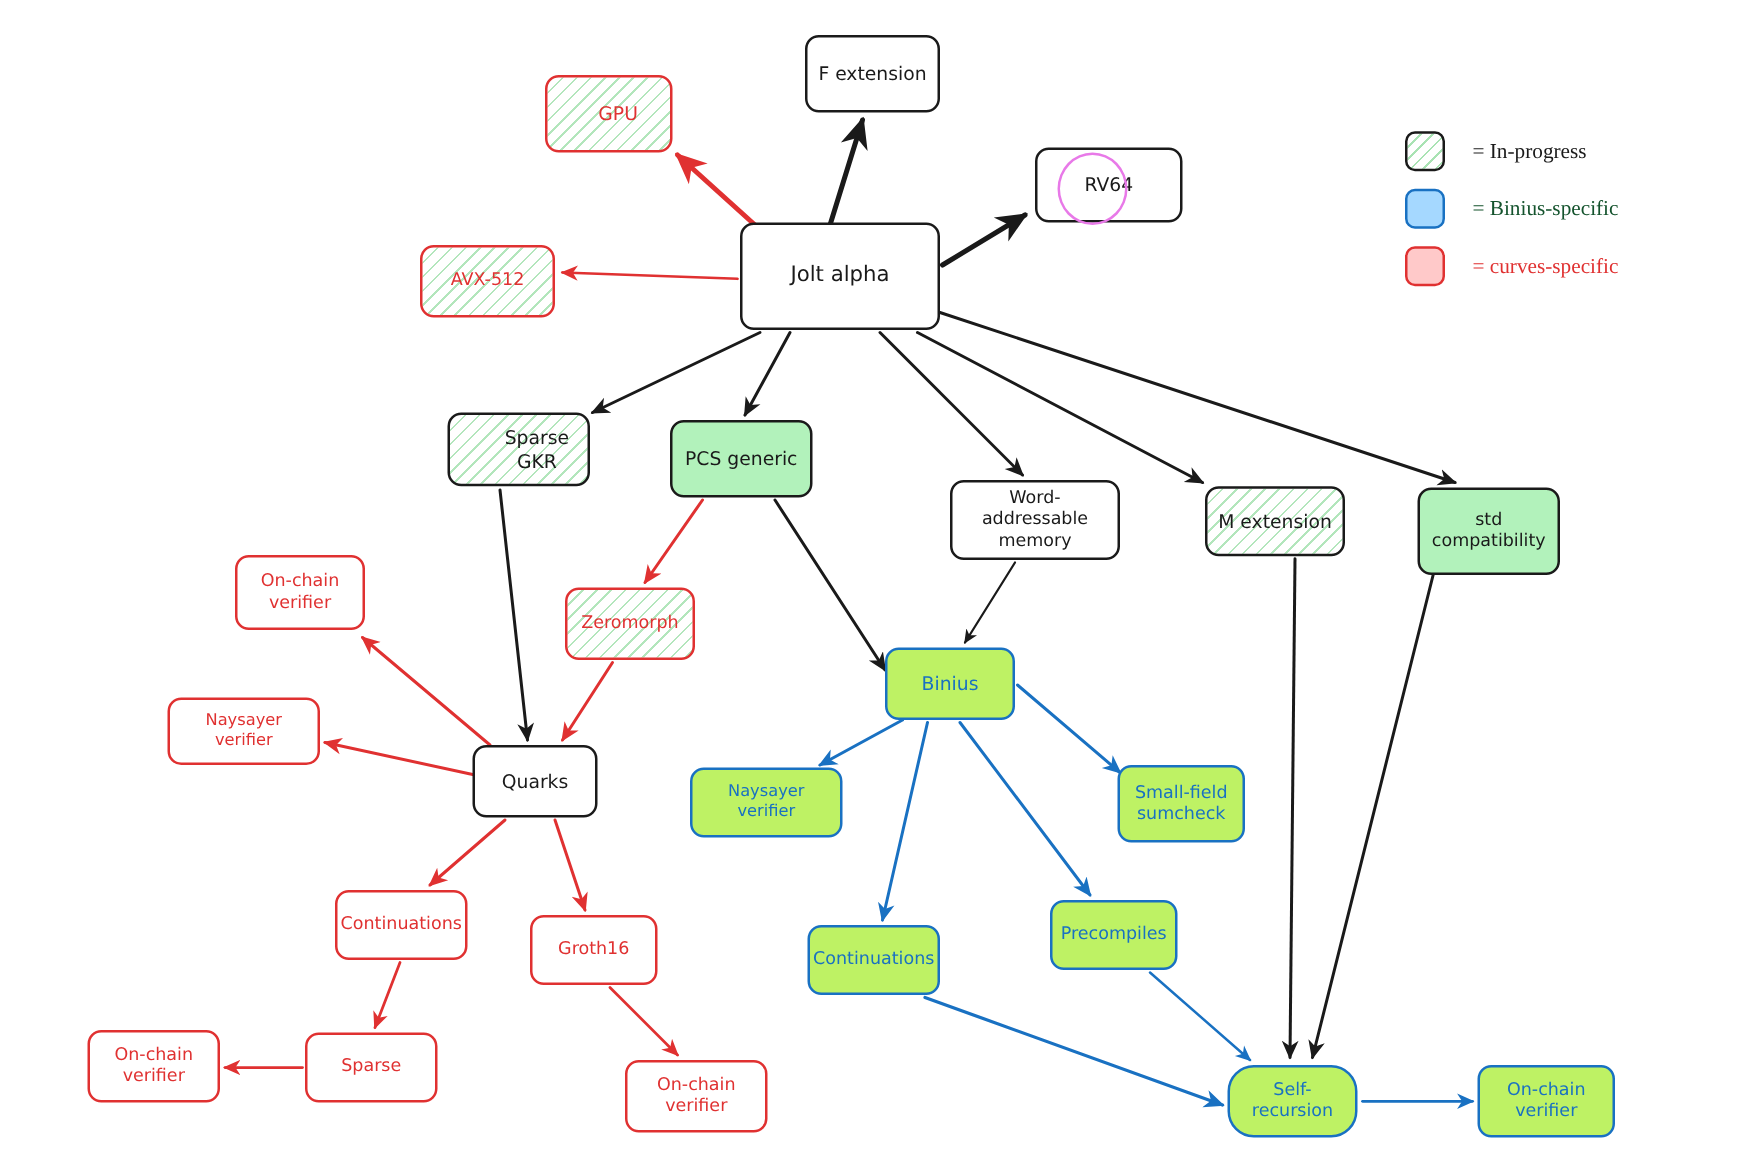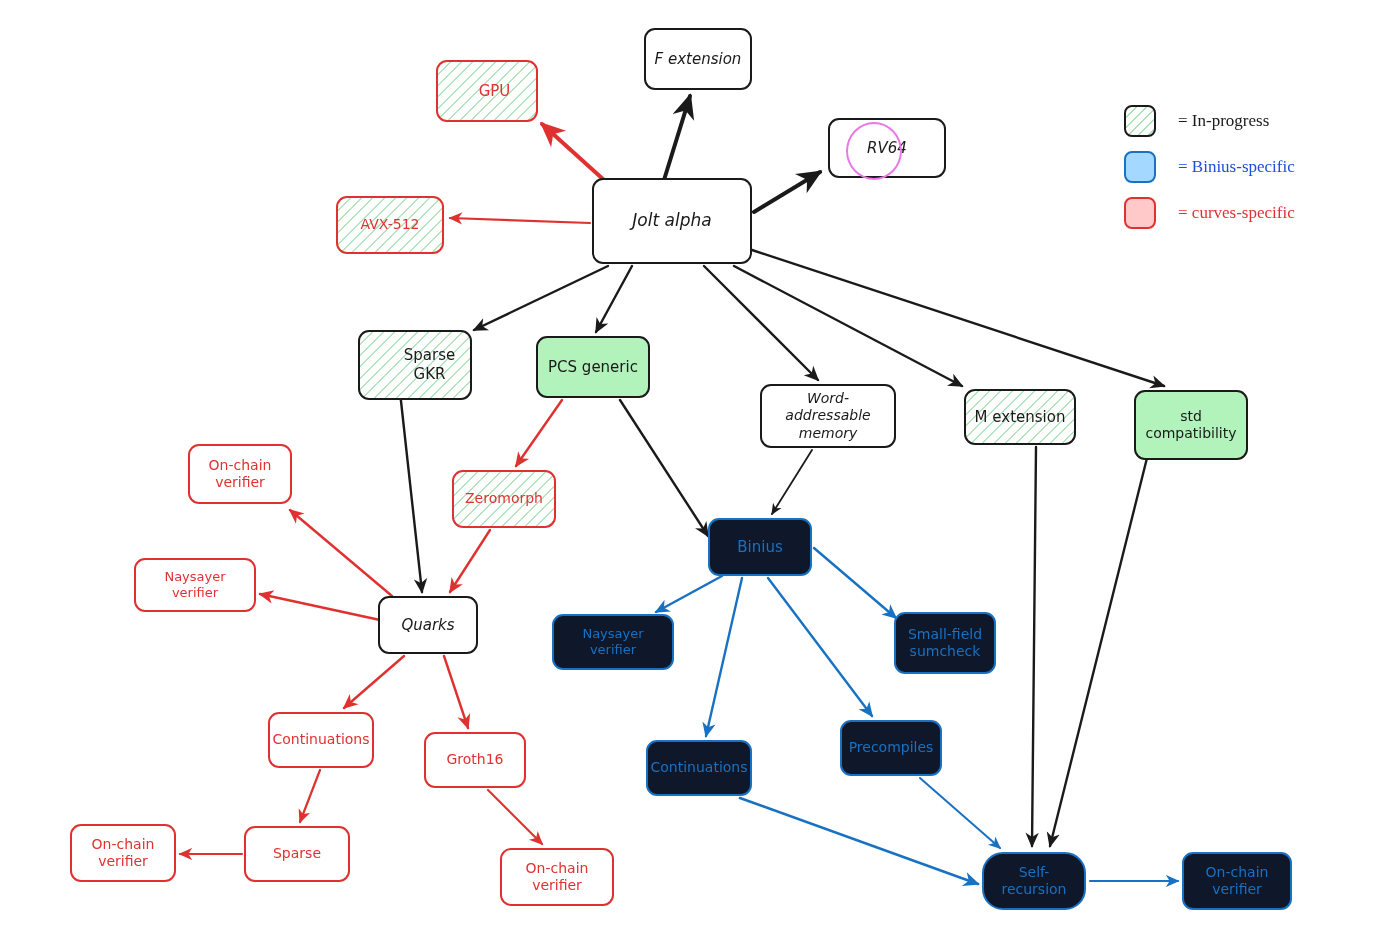--- a/index.html
+++ b/index.html
@@ -33,21 +33,20 @@
     z-index: 5;
     font-family: "DejaVu Sans", sans-serif;
   }
   .node-label { white-space: pre-line; display: block; }
 
   
   .v-plain {
     border: 2.6px solid #1a1a1a;
     background: #ffffff;
     color: #1a1a1a;
-    font-style: italic;
   }
   .v-hatch-black {
     border: 2.6px solid #1a1a1a;
     color: #1a1a1a;
     background-color: #ffffff;
     background-image: repeating-linear-gradient(135deg,
         rgba(64,192,87,0.40) 0px, rgba(64,192,87,0.40) 1.4px,
         rgba(255,255,255,0) 1.4px, rgba(255,255,255,0) 8px);
   }
   .v-done {
@@ -63,21 +62,21 @@
         rgba(64,192,87,0.40) 0px, rgba(64,192,87,0.40) 1.4px,
         rgba(255,255,255,0) 1.4px, rgba(255,255,255,0) 8px);
   }
   .v-red {
     border: 2.4px solid #e03131;
     background: #ffffff;
     color: #e03131;
   }
   .v-blue {
     border: 2.4px solid #1971c2;
-    background: #0f172a;
+    background: #bef264;
     color: #1971c2;
   }
 
   
   #legend {
     position: absolute;
     left: 1124px; top: 98px;
     z-index: 8;
     font-family: Liberation Serif, serif;
   }
@@ -101,21 +100,21 @@
   }
   .sw-done   { border: 2.6px solid #1a1a1a; background: #b2f2bb; }
   .sw-binius { border: 2.6px solid #1971c2; background: #a5d8ff; }
   .sw-curves { border: 2.6px solid #e03131; background: #ffc9c9; }
   .legend-text {
     margin-left: 22px;
     font-size: 17px;
     white-space: nowrap;
   }
   .lt-dark  { color: #1a1a1a; }
-  .lt-blue  { color: #1d4ed8; }
+  .lt-blue  { color: #14532d; }
   .lt-red   { color: #e03131; }
 
   .ellipse-annot {
     position: absolute;
     border: 2px solid #e879e8;
     border-radius: 50%;
     background: transparent;
     z-index: 7;
   }
 </style>
@@ -177,21 +176,21 @@
       </div>
       <div class="node v-plain" style="left: 828px; top: 118px; width: 118px; height: 60px; font-size: 15px;">
         <span class="node-label">RV64</span>
       </div>
       <div class="node v-hatch-red" style="left: 336px; top: 196px; width: 108px; height: 58px; font-size: 14px;">
         <span class="node-label">AVX-512</span>
       </div>
       <div class="node v-plain" style="left: 592px; top: 178px; width: 160px; height: 86px; font-size: 17px;">
         <span class="node-label">Jolt alpha</span>
       </div>
-      <div class="node v-hatch-black" style="left: 358px; top: 330px; width: 114px; height: 70px; font-size: 15px; padding-left: 35px;">
+      <div class="node v-hatch-black" style="left: 358px; top: 330px; width: 114px; height: 59px; font-size: 15px; padding-left: 35px;">
         <span class="node-label">Sparse GKR</span>
       </div>
       <div class="node v-done" style="left: 536px; top: 336px; width: 114px; height: 62px; font-size: 15px;">
         <span class="node-label">PCS generic</span>
       </div>
       <div class="node v-plain" style="left: 760px; top: 384px; width: 136px; height: 64px; font-size: 14px;">
         <span class="node-label">Word-addressable
 memory</span>
       </div>
       <div class="node v-hatch-black" style="left: 964px; top: 389px; width: 112px; height: 56px; font-size: 15px;">

